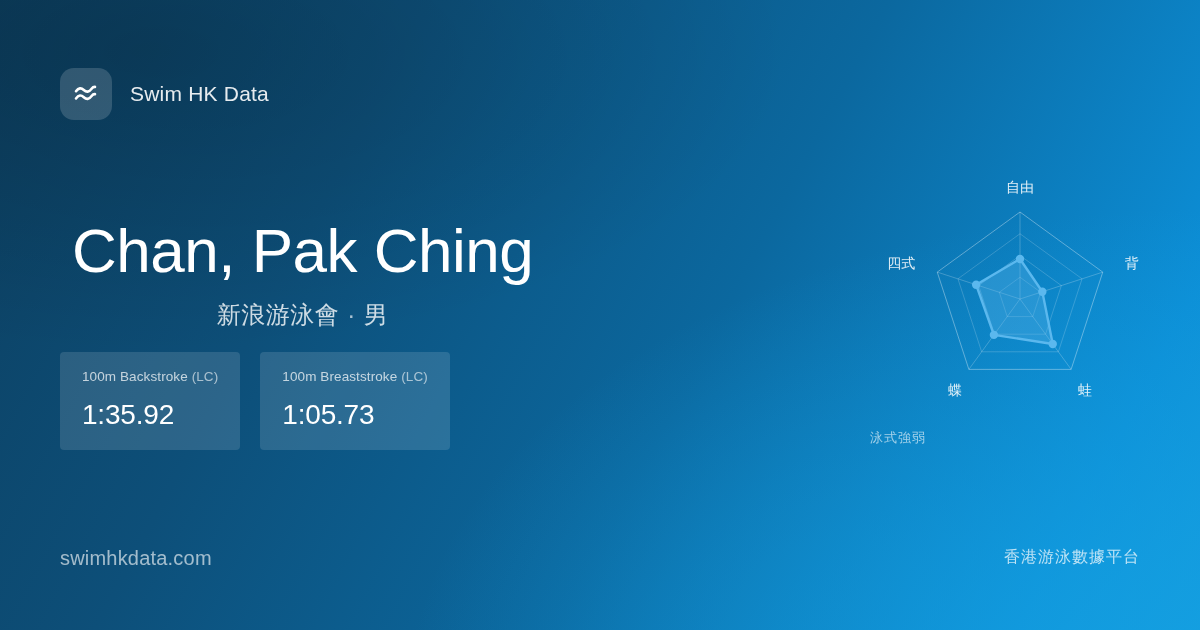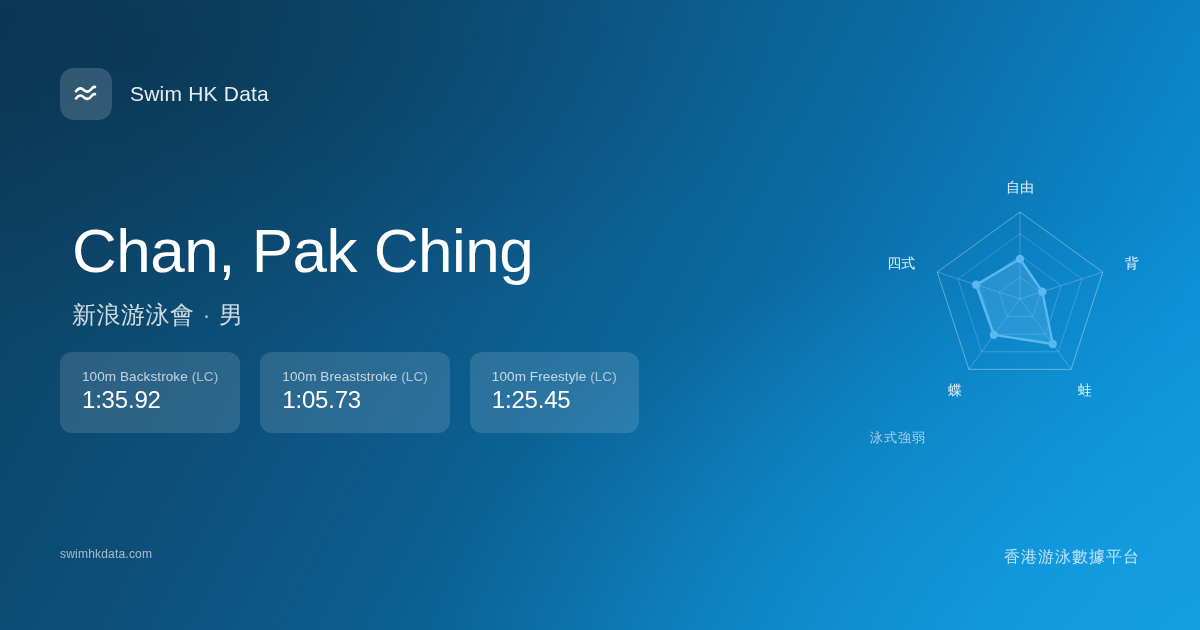--- a/index.html
+++ b/index.html
@@ -47,64 +47,65 @@
   .athlete-name {
     font-size:62px; font-weight:400; color:#ffffff;
     letter-spacing:-0.5px; line-height:1.05;
     white-space:nowrap;
   }
   .athlete-meta {
     margin-top:16px;
     font-size:24px; font-weight:400;
     color:rgba(255,255,255,0.80);
     letter-spacing:0.5px;
+    text-align:center;
   }
   .meta-dot { padding:0 8px; color:rgba(255,255,255,0.65); }
 
   
   .stats {
     position:absolute; left:60px; top:352px;
     display:flex; gap:20px; z-index:3;
   }
   .stat-card {
     background:rgba(255,255,255,0.13);
-    border-radius:12px;
+    border-radius:4px;
     padding:17px 22px 19px 22px;
     min-width:140px;
   }
   .stat-label {
     font-size:13.5px; font-weight:400;
     color:rgba(255,255,255,0.72);
     white-space:nowrap; letter-spacing:0.1px;
   }
   .stat-label .course { color:rgba(255,255,255,0.60); }
   .stat-value {
-    margin-top:2px;
-    font-size:24px; font-weight:400; color:#ffffff;
+    margin-top:15px;
+    font-size:28px; font-weight:400; color:#ffffff;
     letter-spacing:-0.2px; white-space:nowrap;
   }
 
   
   .radar-wrap {
     position:absolute; left:870px; top:148px;
     width:300px; height:320px; z-index:3;
   }
   .radar-wrap svg { display:block; overflow:visible; }
   .radar-caption {
     position:absolute; top:281px; left:0; width:300px;
     text-align:left;
     font-size:13px; color:rgba(255,255,255,0.62);
     letter-spacing:1px;
   }
   .axis-label { font-size:14px; fill:rgba(255,255,255,0.88); }
 
   
   .footer-left {
     position:absolute; left:60px; top:547px; z-index:3;
-    font-size:12px; color:rgba(255,255,255,0.62); letter-spacing:0.2px;
+    font-size:20px; color:rgba(255,255,255,0.62); letter-spacing:0.2px;
   }
   .footer-right {
     position:absolute; right:60px; top:547px; z-index:3;
     font-size:16px; color:rgba(255,255,255,0.72); letter-spacing:1px;text-align:right;
   }
 </style>
 </head>
 <body>
 
 <div class="canvas">
@@ -138,27 +139,20 @@
 
     <div class="stat-card">
       <div class="stat-label">
         <span>100m Breaststroke</span>
         <span class="course">(LC)</span>
       </div>
       <div class="stat-value">1:05.73</div>
     </div>
 
 
-    <div class="stat-card">
-      <div class="stat-label">
-        <span>100m Freestyle</span>
-        <span class="course">(LC)</span>
-      </div>
-      <div class="stat-value">1:25.45</div>
-    </div>
 
   </div>
 
   <div class="radar-wrap">
     <svg id="radar-svg" width="300" height="290" viewBox="0 0 300 290" aria-hidden="true">
       <g id="radar-grid">
           <polygon points="150.00,64.00 232.74,124.12 201.14,221.38 98.86,221.38 67.26,124.12" fill="none" stroke="rgba(255,255,255,0.35)" stroke-width="1"></polygon>
           <polygon points="150.00,85.75 212.06,130.84 188.35,203.79 111.65,203.79 87.94,130.84" fill="none" stroke="rgba(255,255,255,0.18)" stroke-width="1"></polygon>
           <polygon points="150.00,107.50 191.37,137.56 175.57,186.19 124.43,186.19 108.63,137.56" fill="none" stroke="rgba(255,255,255,0.18)" stroke-width="1"></polygon>
           <polygon points="150.00,129.25 170.69,144.28 162.78,168.60 137.22,168.60 129.31,144.28" fill="none" stroke="rgba(255,255,255,0.18)" stroke-width="1"></polygon>

